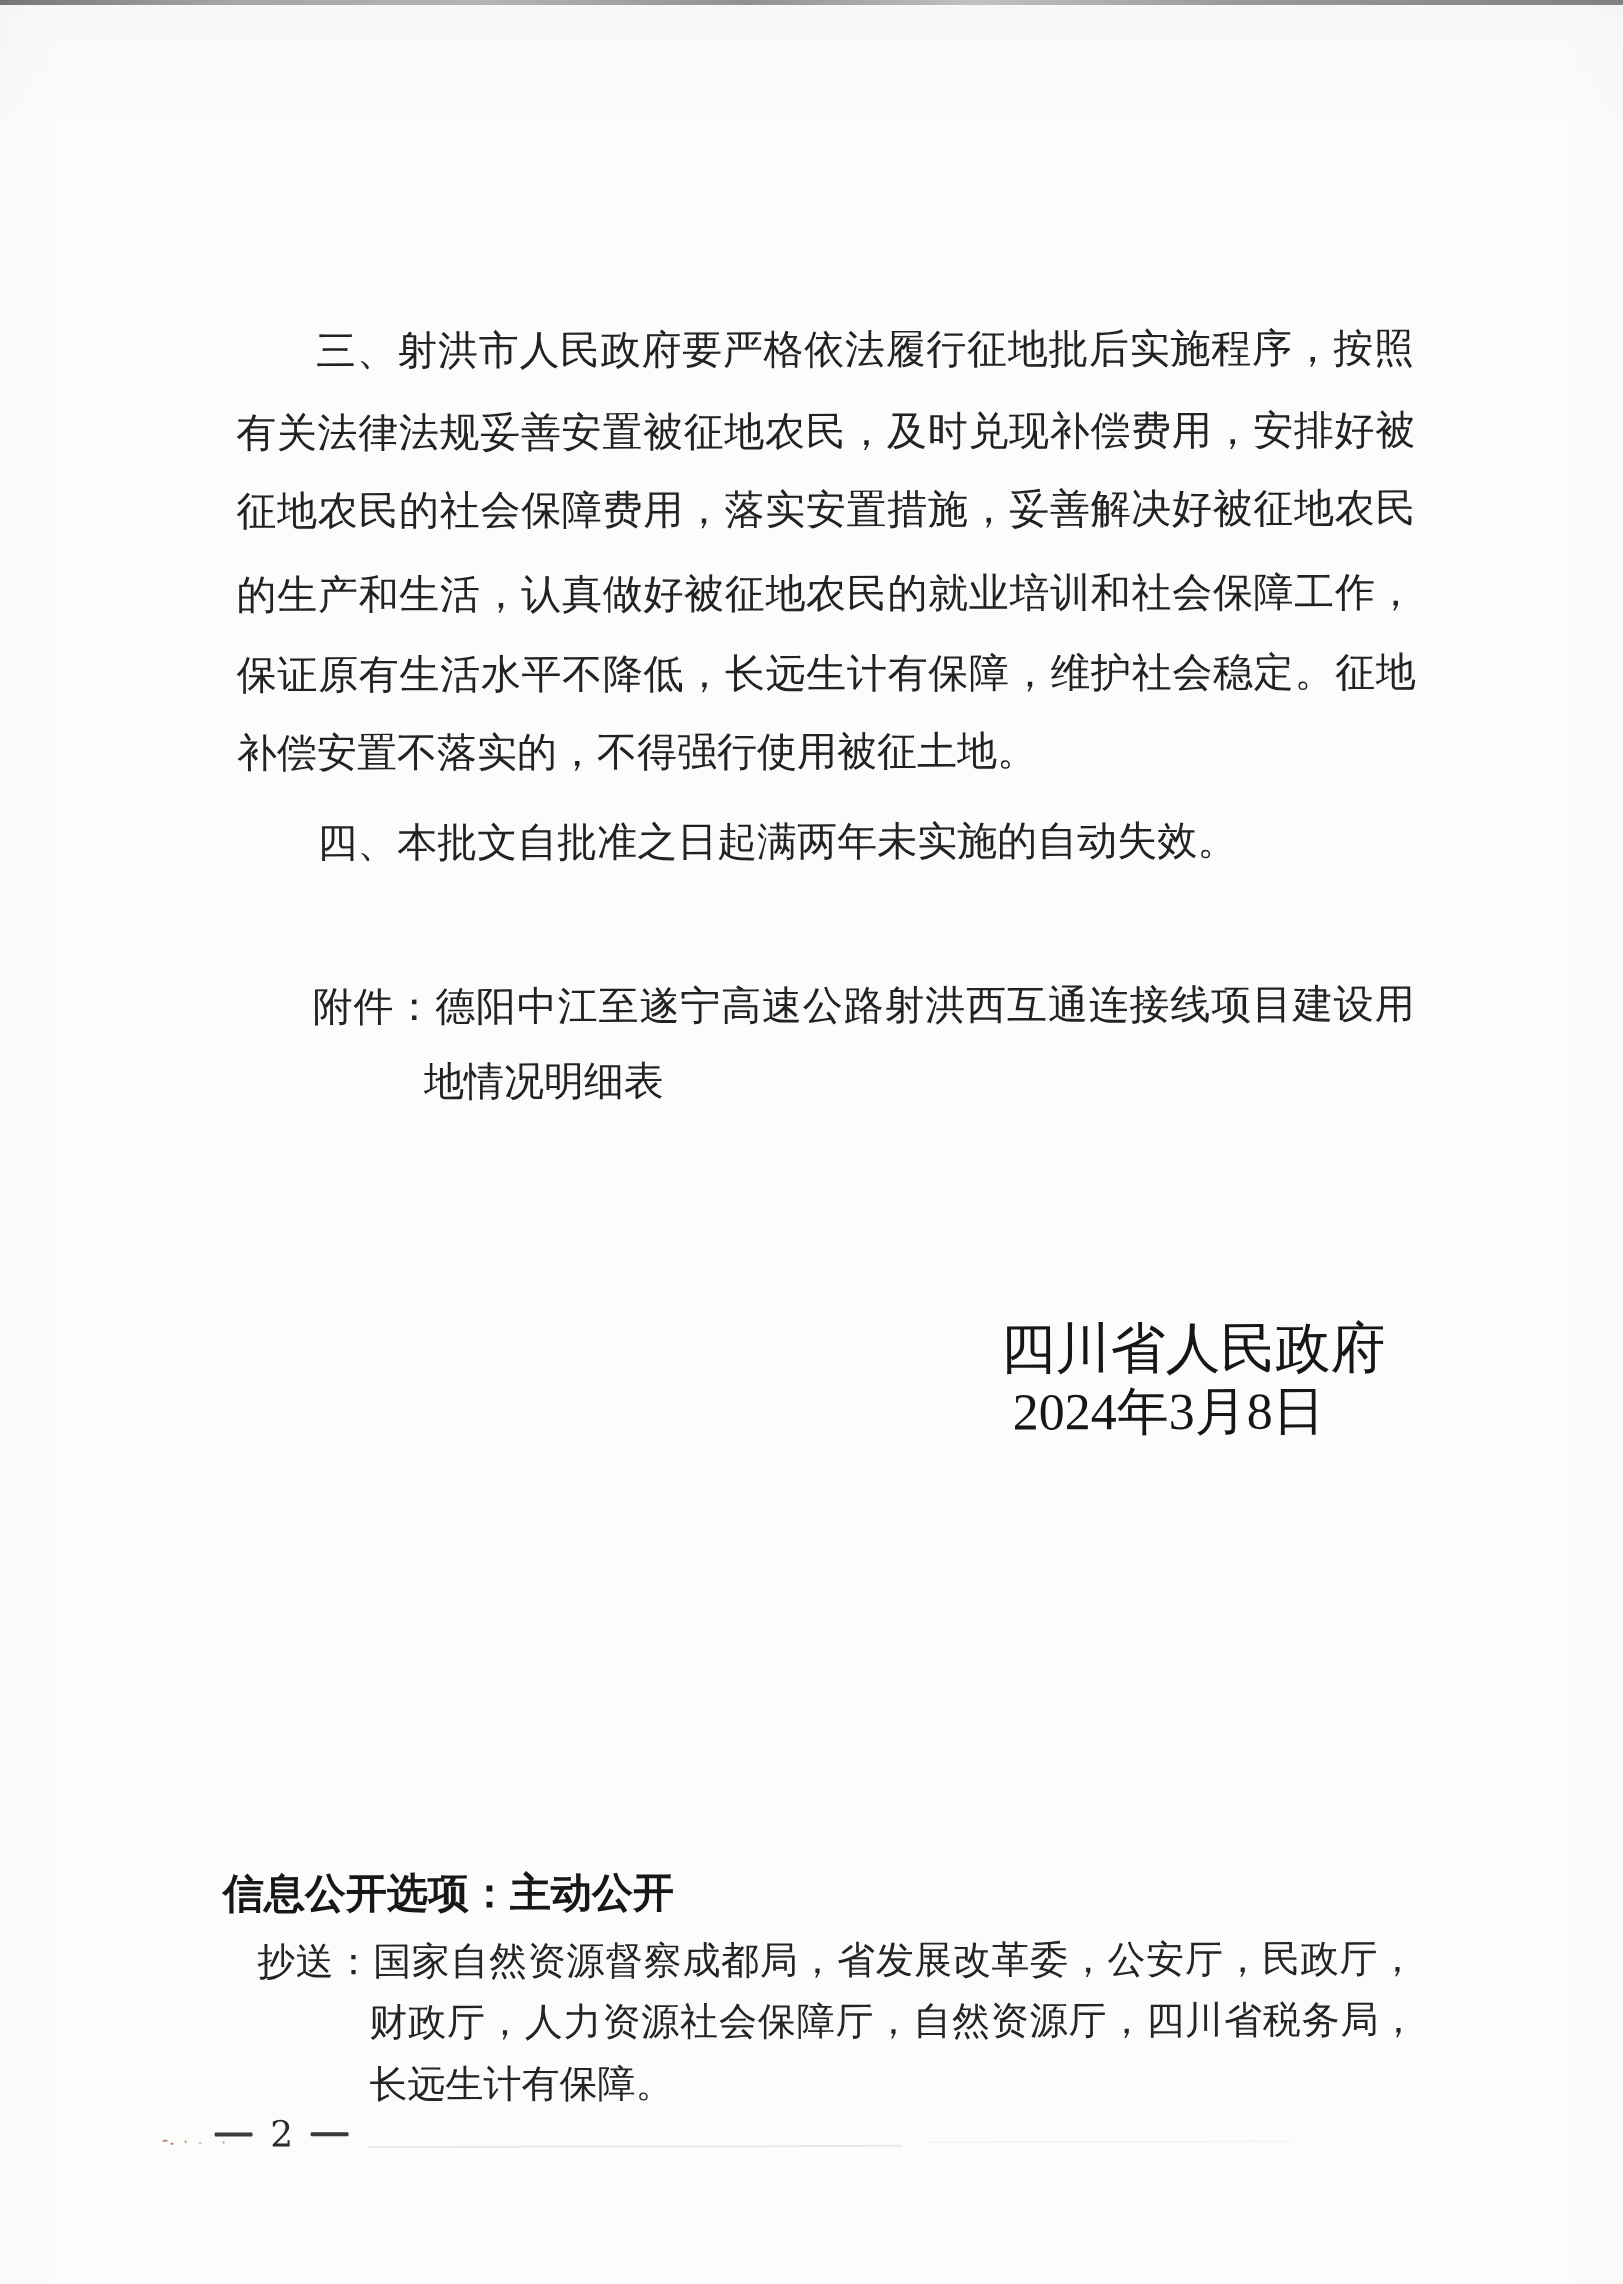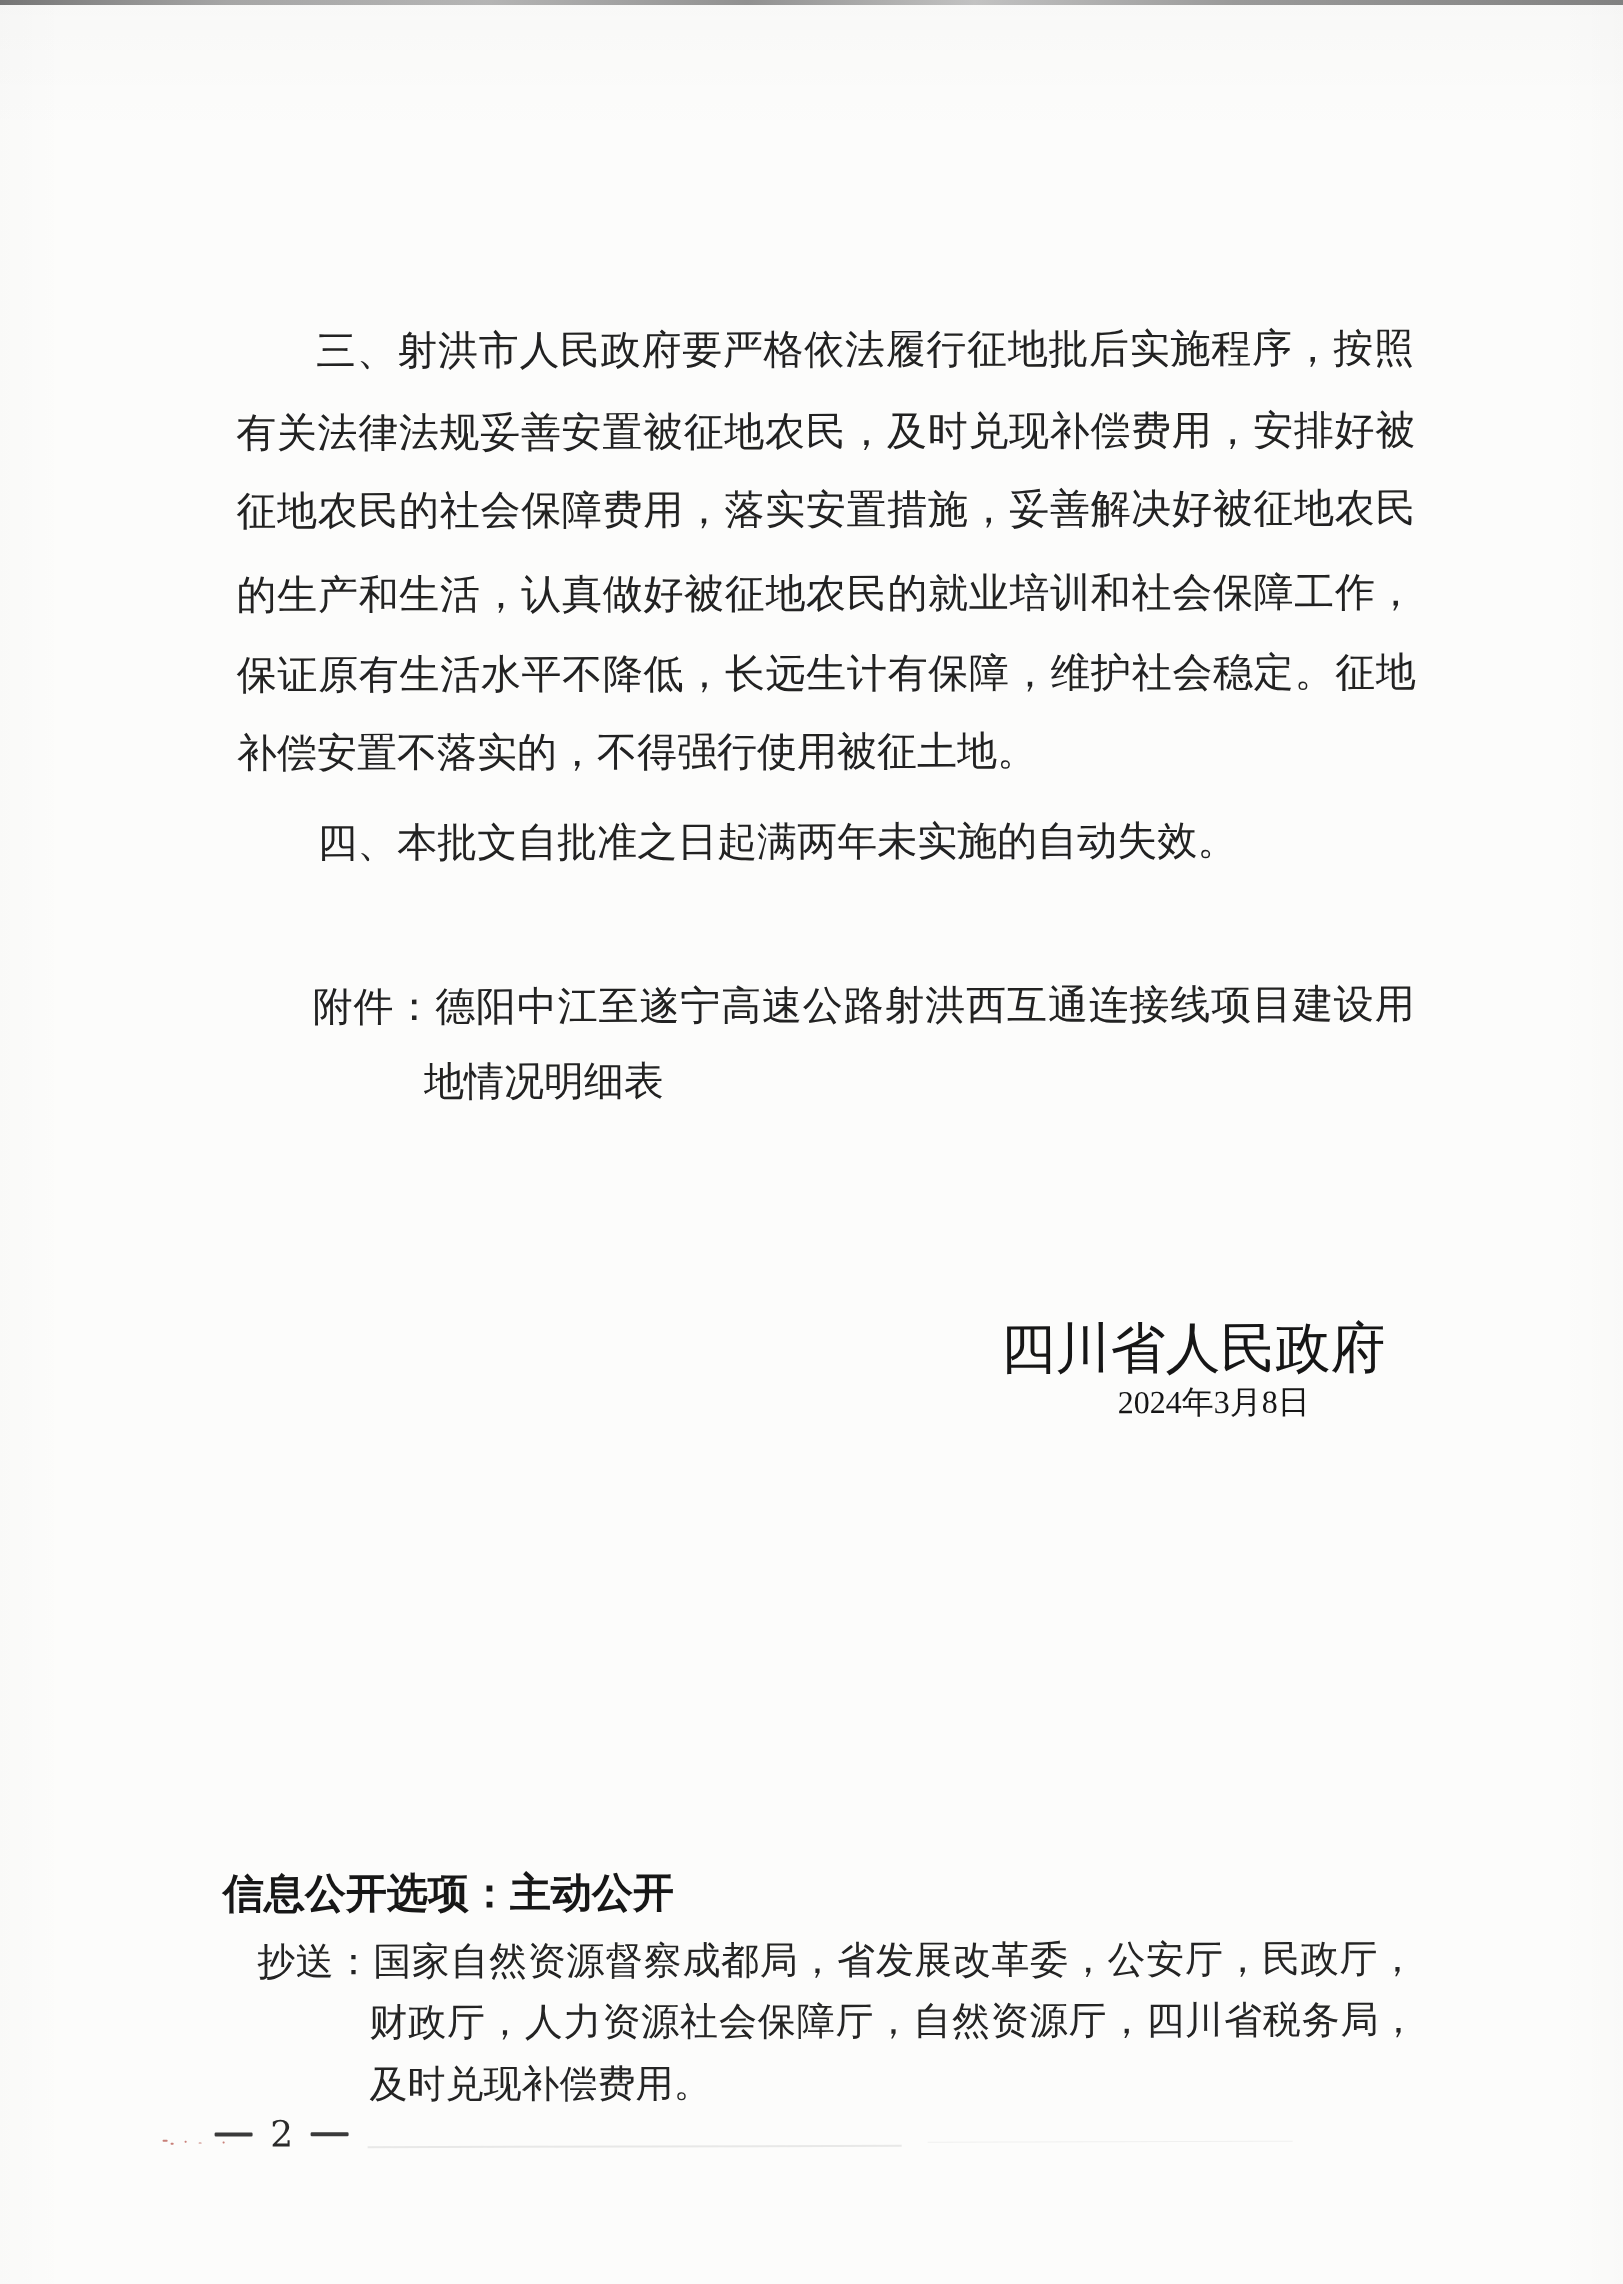--- a/index.html
+++ b/index.html
@@ -46,22 +46,22 @@
   .indent-l{left:318px;width:1098px;}
   .attach-l1{left:313px;width:1102px;}
   .attach-l2{left:424px;font-family:Liberation Mono, monospace;}
   .sig-name{
     left:1000px;width:305px;top:1322px;
     font-size:55px;line-height:1;
     text-align:justify;text-align-last:justify;
     color:#161616;
   }
   .sig-date{
-    left:1052px;width:257px;top:1387px;
-    font-size:32px;line-height:1;
+    left:1012px;width:257px;top:1387px;
+    font-size:52px;line-height:1;
     text-align:right;color:#161616;
     white-space:nowrap;
   }
   .disclosure{
     left:221px;top:1872px;
     font-size:41px;line-height:1;
     font-family:"DejaVu Sans","Liberation Sans",sans-serif;
     font-weight:700;color:#171717;
     white-space:nowrap;
   }
@@ -111,21 +111,21 @@
 
     <div class="line attach-l1 just" style="top:986px">附件：德阳中江至遂宁高速公路射洪西互通连接线项目建设用</div>
     <div class="line attach-l2" style="top:1064px">地情况明细表</div>
 
     <div class="line sig-name">四川省人民政府</div>
     <div class="line sig-date">2024年3月8日</div>
 
     <div class="line disclosure">信息公开选项：主动公开</div>
     <div class="line cc cc1 just">抄送：国家自然资源督察成都局，省发展改革委，公安厅，民政厅，</div>
     <div class="line cc cc2 just">财政厅，人力资源社会保障厅，自然资源厅，四川省税务局，</div>
-    <div class="line cc cc3">及时兑现补偿费用。</div>
+    <div class="line cc cc3">长远生计有保障。</div>
 
     <div class="page-number">
       <span class="pn-dash"></span>
       <span class="pn-digit">2</span>
       <span class="pn-dash"></span>
     </div>
 
     <span class="speck sp1"></span>
     <span class="speck sp2"></span>
     <span class="speck sp3"></span>

